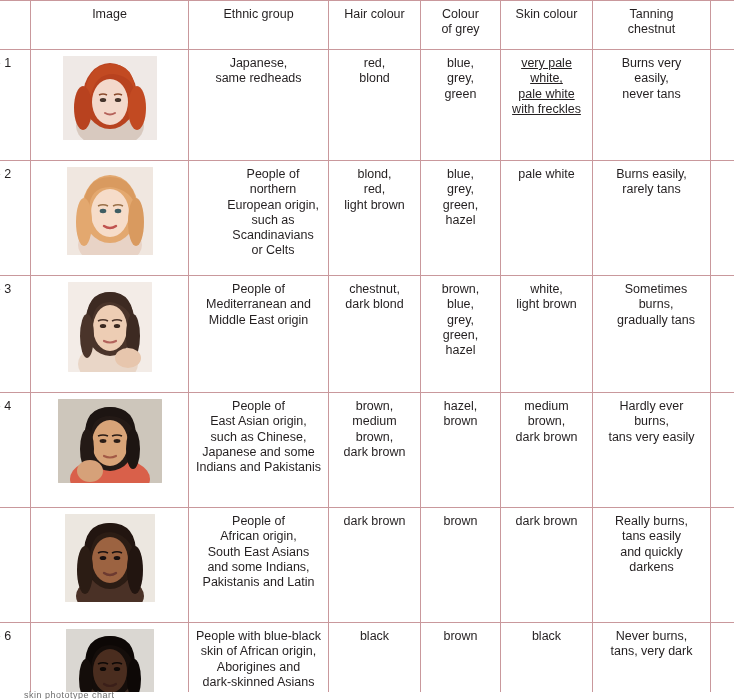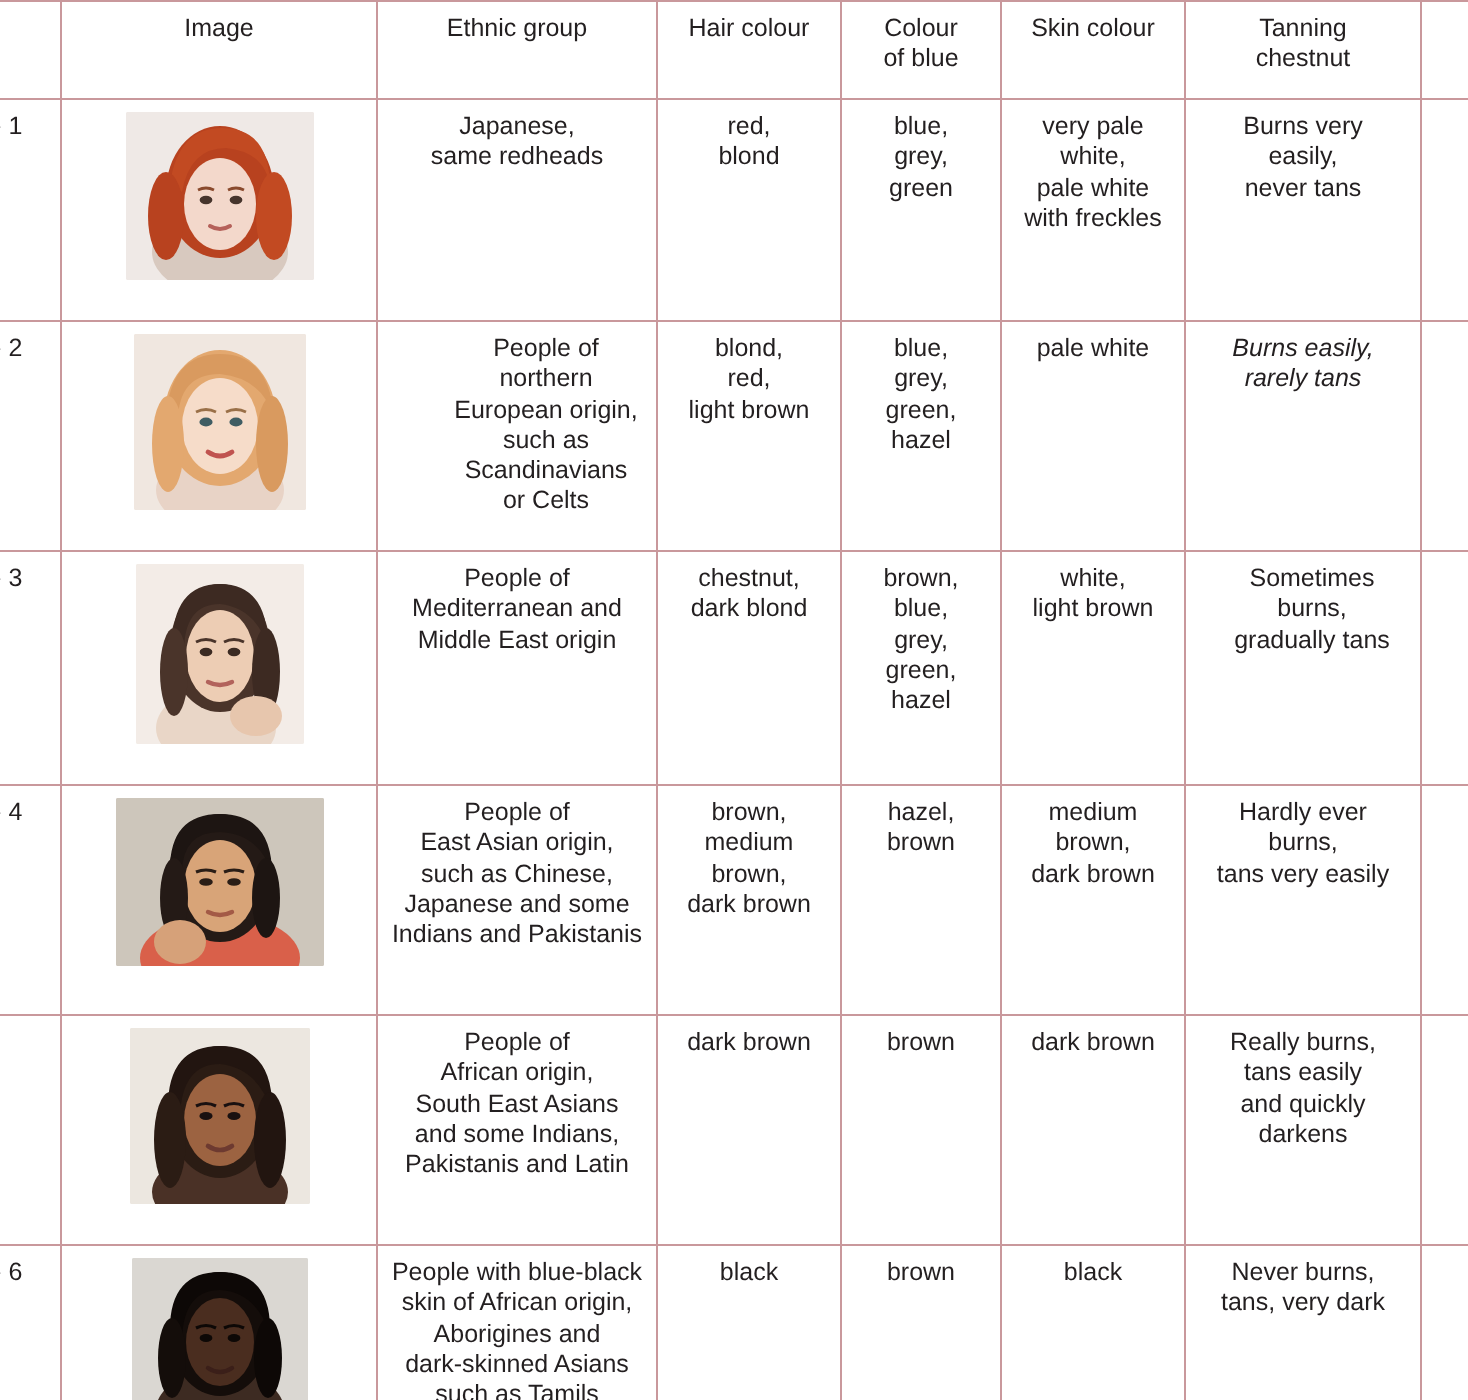--- a/index.html
+++ b/index.html
@@ -140,21 +140,21 @@
         <tr>
           <td class="type-cell">
             <div>n</div>
             <div>e</div>
           </td>
           <td>Image</td>
           <td>Ethnic group</td>
           <td>Hair colour</td>
           <td>
             <div>Colour</div>
-            <div>of blue</div>
+            <div>of grey</div>
           </td>
           <td>Skin colour</td>
           <td>
             <div>Tanning</div>
             <div>chestnut</div>
           </td>
           <td></td>
         </tr>
       </thead>
       <tbody>
@@ -179,21 +179,21 @@
               </svg>
             </div>
           </td>
           <td class="pre" style="white-space: pre-line;">Japanese,
 same redheads</td>
           <td class="pre" style="white-space: pre-line;">red,
 blond</td>
           <td class="pre" style="white-space: pre-line;">blue,
 grey,
 green</td>
-          <td class="pre" style="white-space: pre-line;">very pale
+          <td class="pre" style="white-space: pre-line; text-decoration: underline;">very pale
 white,
 pale white
 with freckles</td>
           <td class="pre" style="white-space: pre-line;">Burns very
 easily,
 never tans</td>
           <td></td>
         </tr>
 
         <tr class="r2">
@@ -221,21 +221,21 @@
 such as Scandinavians
 or Celts</td>
           <td class="pre" style="white-space: pre-line;">blond,
 red,
 light brown</td>
           <td class="pre" style="white-space: pre-line;">blue,
 grey,
 green,
 hazel</td>
           <td class="pre">pale white</td>
-          <td class="pre" style="white-space: pre-line; font-style: italic;">Burns easily,
+          <td class="pre" style="white-space: pre-line;">Burns easily,
 rarely tans</td>
           <td></td>
         </tr>
 
         <tr class="r3">
           <td class="type-cell">e 3</td>
           <td class="img-cell">
             <div class="portrait" style="width:84px;height:90px;background:#f2ece7;">
               <svg viewBox="0 0 84 90" width="84" height="90">
                 <rect x="0" y="0" width="84" height="90" fill="#f3ece7"></rect>
@@ -378,13 +378,16 @@
           <td class="pre">black</td>
           <td class="pre" style="white-space: pre-line;">Never burns,
 tans, very dark</td>
           <td></td>
         </tr>
 
       </tbody>
     </table>
   </div>
 
+  <div class="bottom-strip">
+    <div class="bottom-mark">skin phototype chart</div>
+  </div>
 </div>
 
 </body></html>

